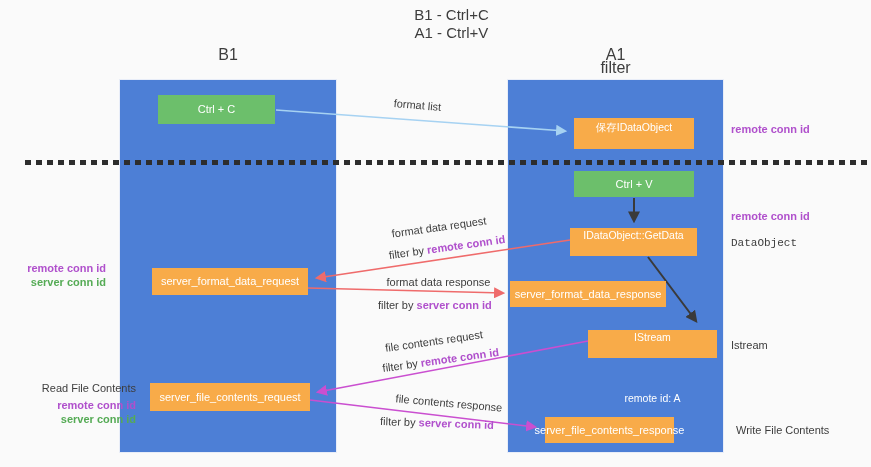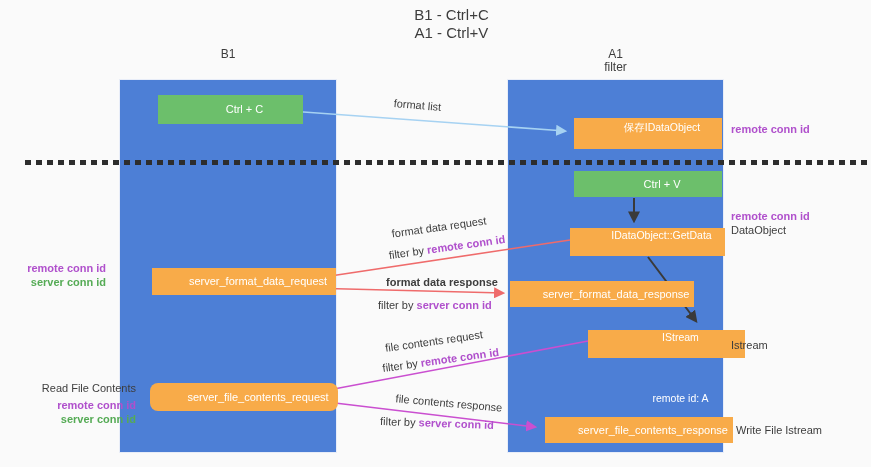--- a/index.html
+++ b/index.html
@@ -1,25 +1,25 @@
 <!DOCTYPE html>
 <html><head>
 <meta charset="utf-8">
 <style>
   html,body{margin:0;padding:0;background:#fafafa;}
   .canvas{position:relative;width:871px;height:467px;background:#fafafa;
           font-family:"Liberation Sans",sans-serif;overflow:hidden;}
   .title{position:absolute;top:6px;left:16px;width:871px;text-align:center;
          font-size:15px;line-height:18px;color:#3d3d3d;}
-  .colhdr{position:absolute;text-align:center;font-size:12px;line-height:13px;color:#3d3d3d;}
+  .colhdr{position:absolute;text-align:center;font-size:16px;line-height:13px;color:#3d3d3d;}
   .lifeline{position:absolute;background:#4d7fd6;box-shadow:0 0 0 1px #e8edf8;}
   .dash{position:absolute;left:25px;top:160px;width:846px;height:5px;
         background:repeating-linear-gradient(90deg,#2d2d2d 0 6px,rgba(0,0,0,0) 6px 11px);}
   .node{position:absolute;display:flex;flex-direction:column;align-items:center;
-        justify-content:center;color:#fff;text-align:center;font-size:11px;line-height:13px;padding-left:28px;}
+        justify-content:center;color:#fff;text-align:center;font-size:11px;line-height:13px;}
   .node.orange{background:#f8ab49;}
   .node.green{background:#6cbf6b;}
   .node .l2{font-size:10.5px;margin-top:48px;}
   .lbl{position:absolute;font-size:11px;color:#3d3d3d;white-space:nowrap;text-align:center;}
   .purple{color:#b050cc;font-weight:bold;}
   .greenc{color:#55ab55;font-weight:bold;}
   .blackc{color:#3d3d3d;font-weight:normal;}
   .rotn8{transform:rotate(-8deg);}
   .rotp5{transform:rotate(5deg);}
   .rotp2{transform:rotate(2deg);}
@@ -98,36 +98,36 @@
 
   <div class="node orange" style="left:510px;top:281px;width:156px;height:26px;">
     <div>server_format_data_response</div>
   </div>
 
   <div class="node orange" style="left:588px;top:330px;width:129px;height:28px;">
     <div class="l2">IStream</div>
     <div class="l2">remote id: A</div>
   </div>
 
-  <div class="node orange" style="left:150px;top:383px;width:160px;height:28px;border-radius:8px;">
+  <div class="node orange" style="left:150px;top:383px;width:160px;height:28px;">
     <div>server_file_contents_request</div>
   </div>
 
-  <div class="node orange" style="left:545px;top:417px;width:160px;height:26px;">
+  <div class="node orange" style="left:545px;top:417px;width:129px;height:26px;">
     <div>server_file_contents_response</div>
   </div>
 
   <div class="lbl rotp5" style="left:380px;top:99px;width:75px;">format list</div>
 
   <div class="lbl rotn8" style="left:388px;top:221px;width:102px;">format data request</div>
   <div class="lbl rotn8" style="left:388px;top:241px;width:118px;">
     <span class="blackc">filter by </span><span class="purple">remote conn id</span>
   </div>
 
-  <div class="lbl" style="left:386px;top:276px;width:105px;font-weight:bold;">format data response</div>
+  <div class="lbl" style="left:386px;top:276px;width:105px;">format data response</div>
   <div class="lbl" style="left:378px;top:299px;width:112px;">
     <span class="blackc">filter by </span><span class="purple">server conn id</span>
   </div>
 
   <div class="lbl rotn8" style="left:384px;top:335px;width:100px;">file contents request</div>
   <div class="lbl rotn8" style="left:382px;top:354px;width:116px;">
     <span class="blackc">filter by </span><span class="purple">remote conn id</span>
   </div>
 
   <div class="lbl rotp5" style="left:394px;top:397px;width:110px;">file contents response</div>
@@ -143,20 +143,20 @@
   <div class="ann right-align" style="left:18px;top:381px;width:98px;margin-left:20px;">
     <div class="blackc">Read File Contents</div>
     <div class="purple" style="margin-top:3px;">remote conn id</div>
     <div class="greenc">server conn id</div>
   </div>
 
   <div class="ann purple" style="left:731px;top:122px;">remote conn id</div>
 
   <div class="ann" style="left:731px;top:209px;">
     <div class="purple">remote conn id</div>
-    <div class="blackc" style="margin-top:0;">DataObject</div>
+    <div class="blackc" style="margin-top:13px;font-family:Liberation Mono, monospace;">DataObject</div>
   </div>
 
   <div class="ann blackc" style="left:731px;top:338px;">Istream</div>
 
-  <div class="ann blackc" style="left:736px;top:423px;">Write File Istream</div>
+  <div class="ann blackc" style="left:736px;top:423px;">Write File Contents</div>
 
 </div>
 
 </body></html>

